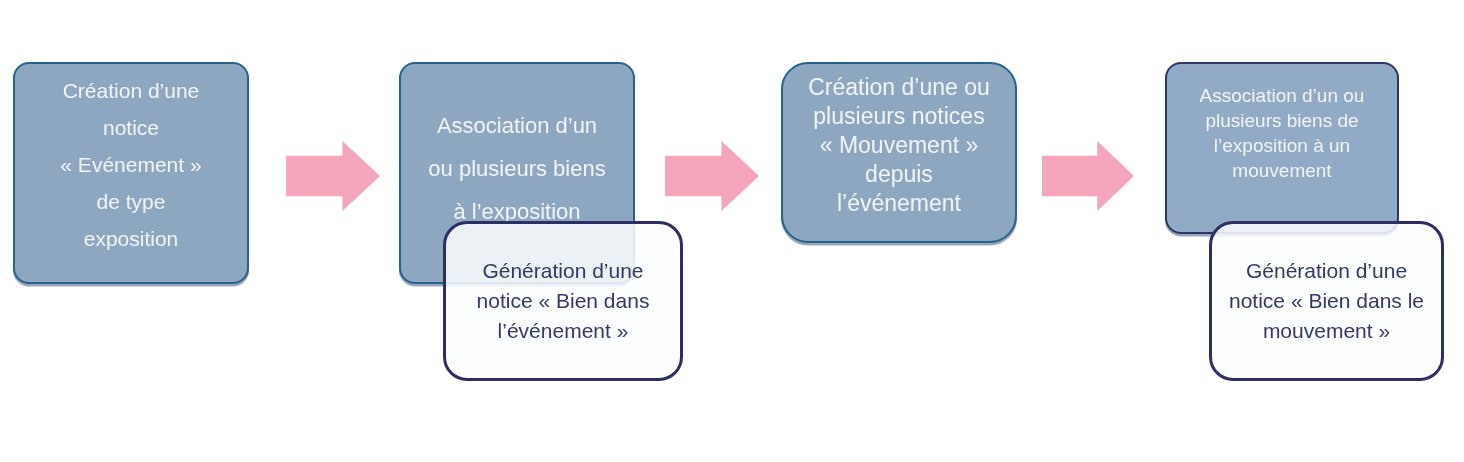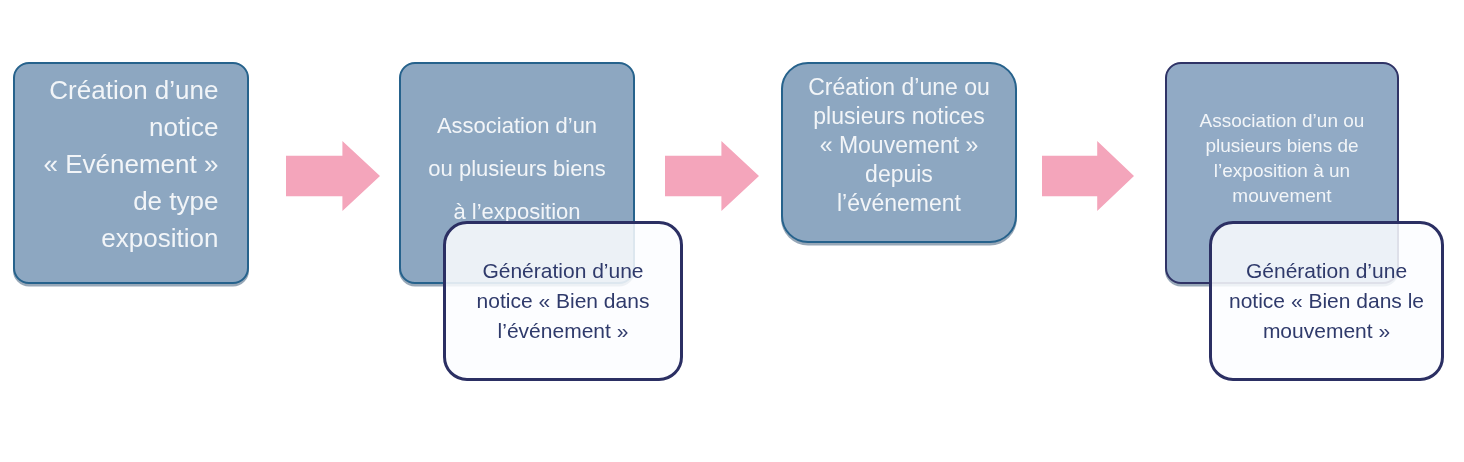--- a/index.html
+++ b/index.html
@@ -37,22 +37,22 @@
     align-items:center;
     justify-content:center;
     text-align:center;
     color:var(--box-text);
     padding:6px 12px;
   }
   .box-text{white-space:pre-line;}
   .pos-b1{left:13px;top:62px;width:236px;height:222px;}
   .pos-b2{left:399px;top:62px;width:236px;height:222px;}
   .pos-b3{left:781px;top:62px;width:236px;height:181px;border-radius:27px;}
-  .pos-b4{left:1165px;top:62px;width:234px;height:222px;background:var(--box-fill-4);border-color:var(--box-border-4);}
-  .t1{font-size:26px;line-height:37px;padding-bottom:18px;text-align:right;}
+  .pos-b4{left:1165px;top:62px;width:234px;height:172px;background:var(--box-fill-4);border-color:var(--box-border-4);}
+  .t1{font-size:21px;line-height:37px;padding-bottom:18px;}
   .t2{font-size:22px;line-height:43px;padding-bottom:10px;}
   .t3{font-size:23px;line-height:29px;padding-bottom:14px;}
   .t4{font-size:19px;line-height:25px;padding-bottom:30px;}
   .arrow{
     position:absolute;
     background:var(--arrow-pink);
     clip-path:polygon(0 21%,60% 21%,60% 0,100% 50%,60% 100%,60% 79%,0 79%);
   }
   .pos-a1{left:286px;top:141px;width:94px;height:70px;}
   .pos-a2{left:665px;top:141px;width:94px;height:70px;}

